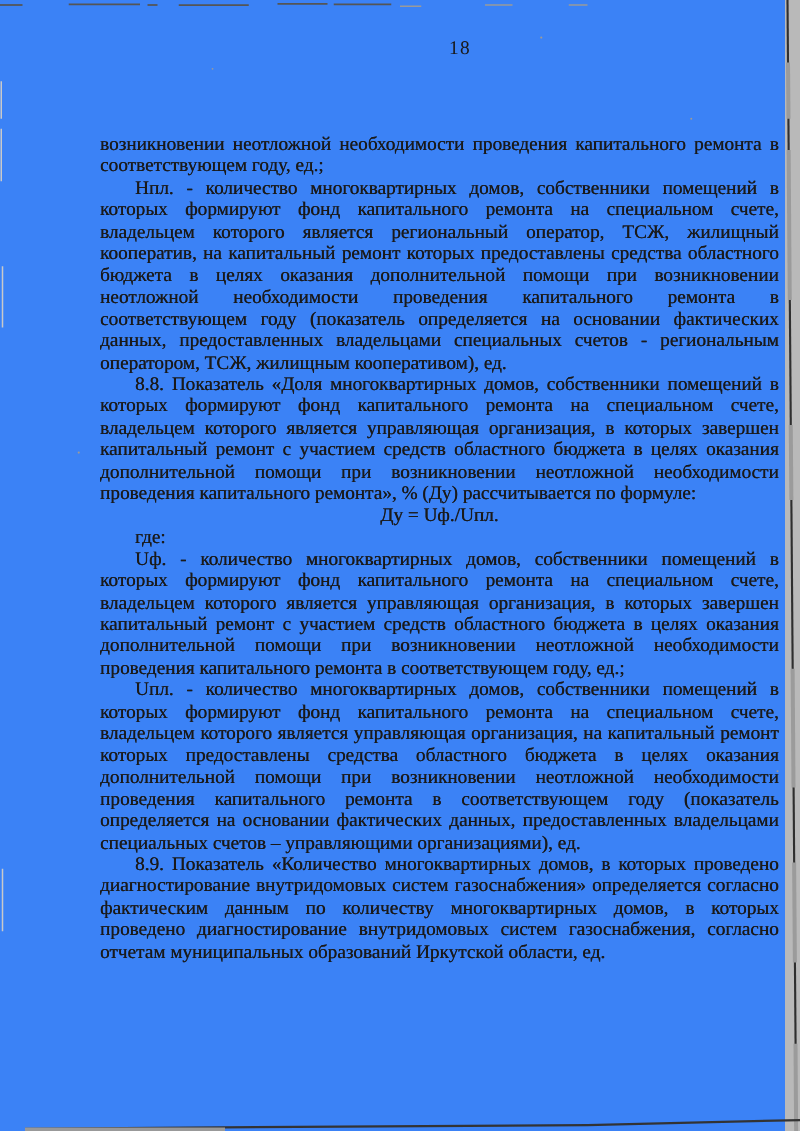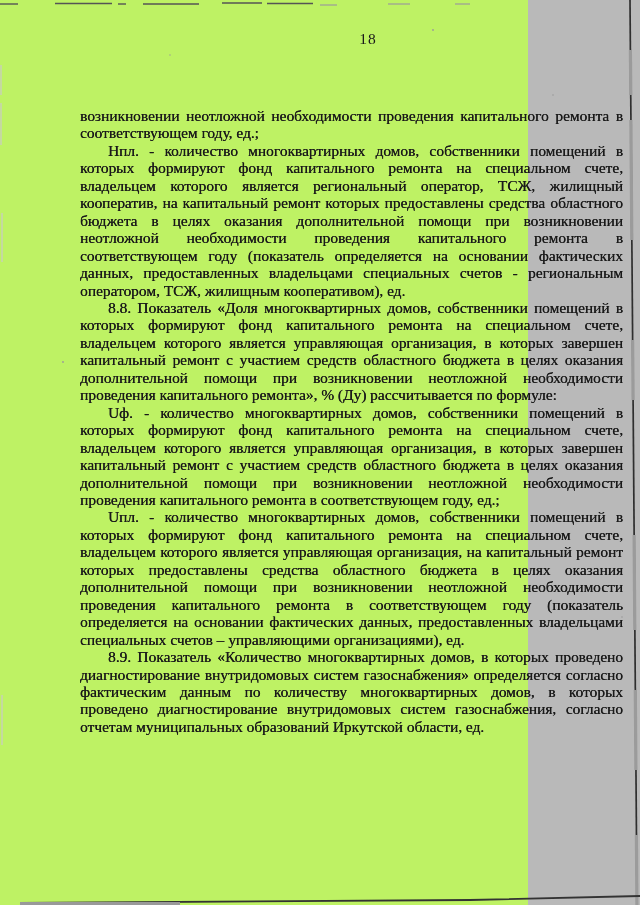--- a/index.html
+++ b/index.html
@@ -4,22 +4,22 @@
 <style>
   html,body{margin:0;padding:0;}
   body{
     width:640px;height:905px;
     background:#b9b9b9;
     font-family:"Liberation Serif","DejaVu Serif",serif;
     overflow:hidden;
   }
   .page{
     position:relative;
-    width:528px;height:905px;
-    background:#bef264;
+    width:628px;height:905px;
+    background:#3b82f6;
     color:#1a1a1a;
   }
   .page-number{
     position:absolute;
     top:30px;left:343px;width:50px;
     text-align:center;
     font-size:15.5px;
     letter-spacing:1px;
   }
   .content{
@@ -89,18 +89,20 @@
       <circle cx="170" cy="55" r="0.7"></circle>
     </g>
   </svg>
 
   <div class="page-number">18</div>
 
   <div class="content">
     <p class="cont">возникновении неотложной необходимости проведения капитального ремонта в соответствующем году, ед.;</p>
     <p class="para">Нпл. - количество многоквартирных домов, собственники помещений в которых формируют фонд капитального ремонта на специальном счете, владельцем которого является региональный оператор, ТСЖ, жилищный кооператив, на капитальный ремонт которых предоставлены средства областного бюджета в целях оказания дополнительной помощи при возникновении неотложной необходимости проведения капитального ремонта в соответствующем году (показатель определяется на основании фактических данных, предоставленных владельцами специальных счетов - региональным оператором, ТСЖ, жилищным кооперативом), ед.</p>
     <p class="para">8.8. Показатель «Доля многоквартирных домов, собственники помещений в которых формируют фонд капитального ремонта на специальном счете, владельцем которого является управляющая организация, в которых завершен капитальный ремонт с участием средств областного бюджета в целях оказания дополнительной помощи при возникновении неотложной необходимости проведения капитального ремонта», % (Ду) рассчитывается по формуле:</p>
+    <p class="formula">Ду = Uф./Uпл.</p>
+    <p class="para">где:</p>
     <p class="para">Uф. - количество многоквартирных домов, собственники помещений в которых формируют фонд капитального ремонта на специальном счете, владельцем которого является управляющая организация, в которых завершен капитальный ремонт с участием средств областного бюджета в целях оказания дополнительной помощи при возникновении неотложной необходимости проведения капитального ремонта в соответствующем году, ед.;</p>
     <p class="para">Uпл. - количество многоквартирных домов, собственники помещений в которых формируют фонд капитального ремонта на специальном счете, владельцем которого является управляющая организация, на капитальный ремонт которых предоставлены средства областного бюджета в целях оказания дополнительной помощи при возникновении неотложной необходимости проведения капитального ремонта в соответствующем году (показатель определяется на основании фактических данных, предоставленных владельцами специальных счетов – управляющими организациями), ед.</p>
     <p class="para">8.9. Показатель «Количество многоквартирных домов, в которых проведено диагностирование внутридомовых систем газоснабжения» определяется согласно фактическим данным по количеству многоквартирных домов, в которых проведено диагностирование внутридомовых систем газоснабжения, согласно отчетам муниципальных образований Иркутской области, ед.</p>
   </div>
 
 </div>
 
 </body></html>

